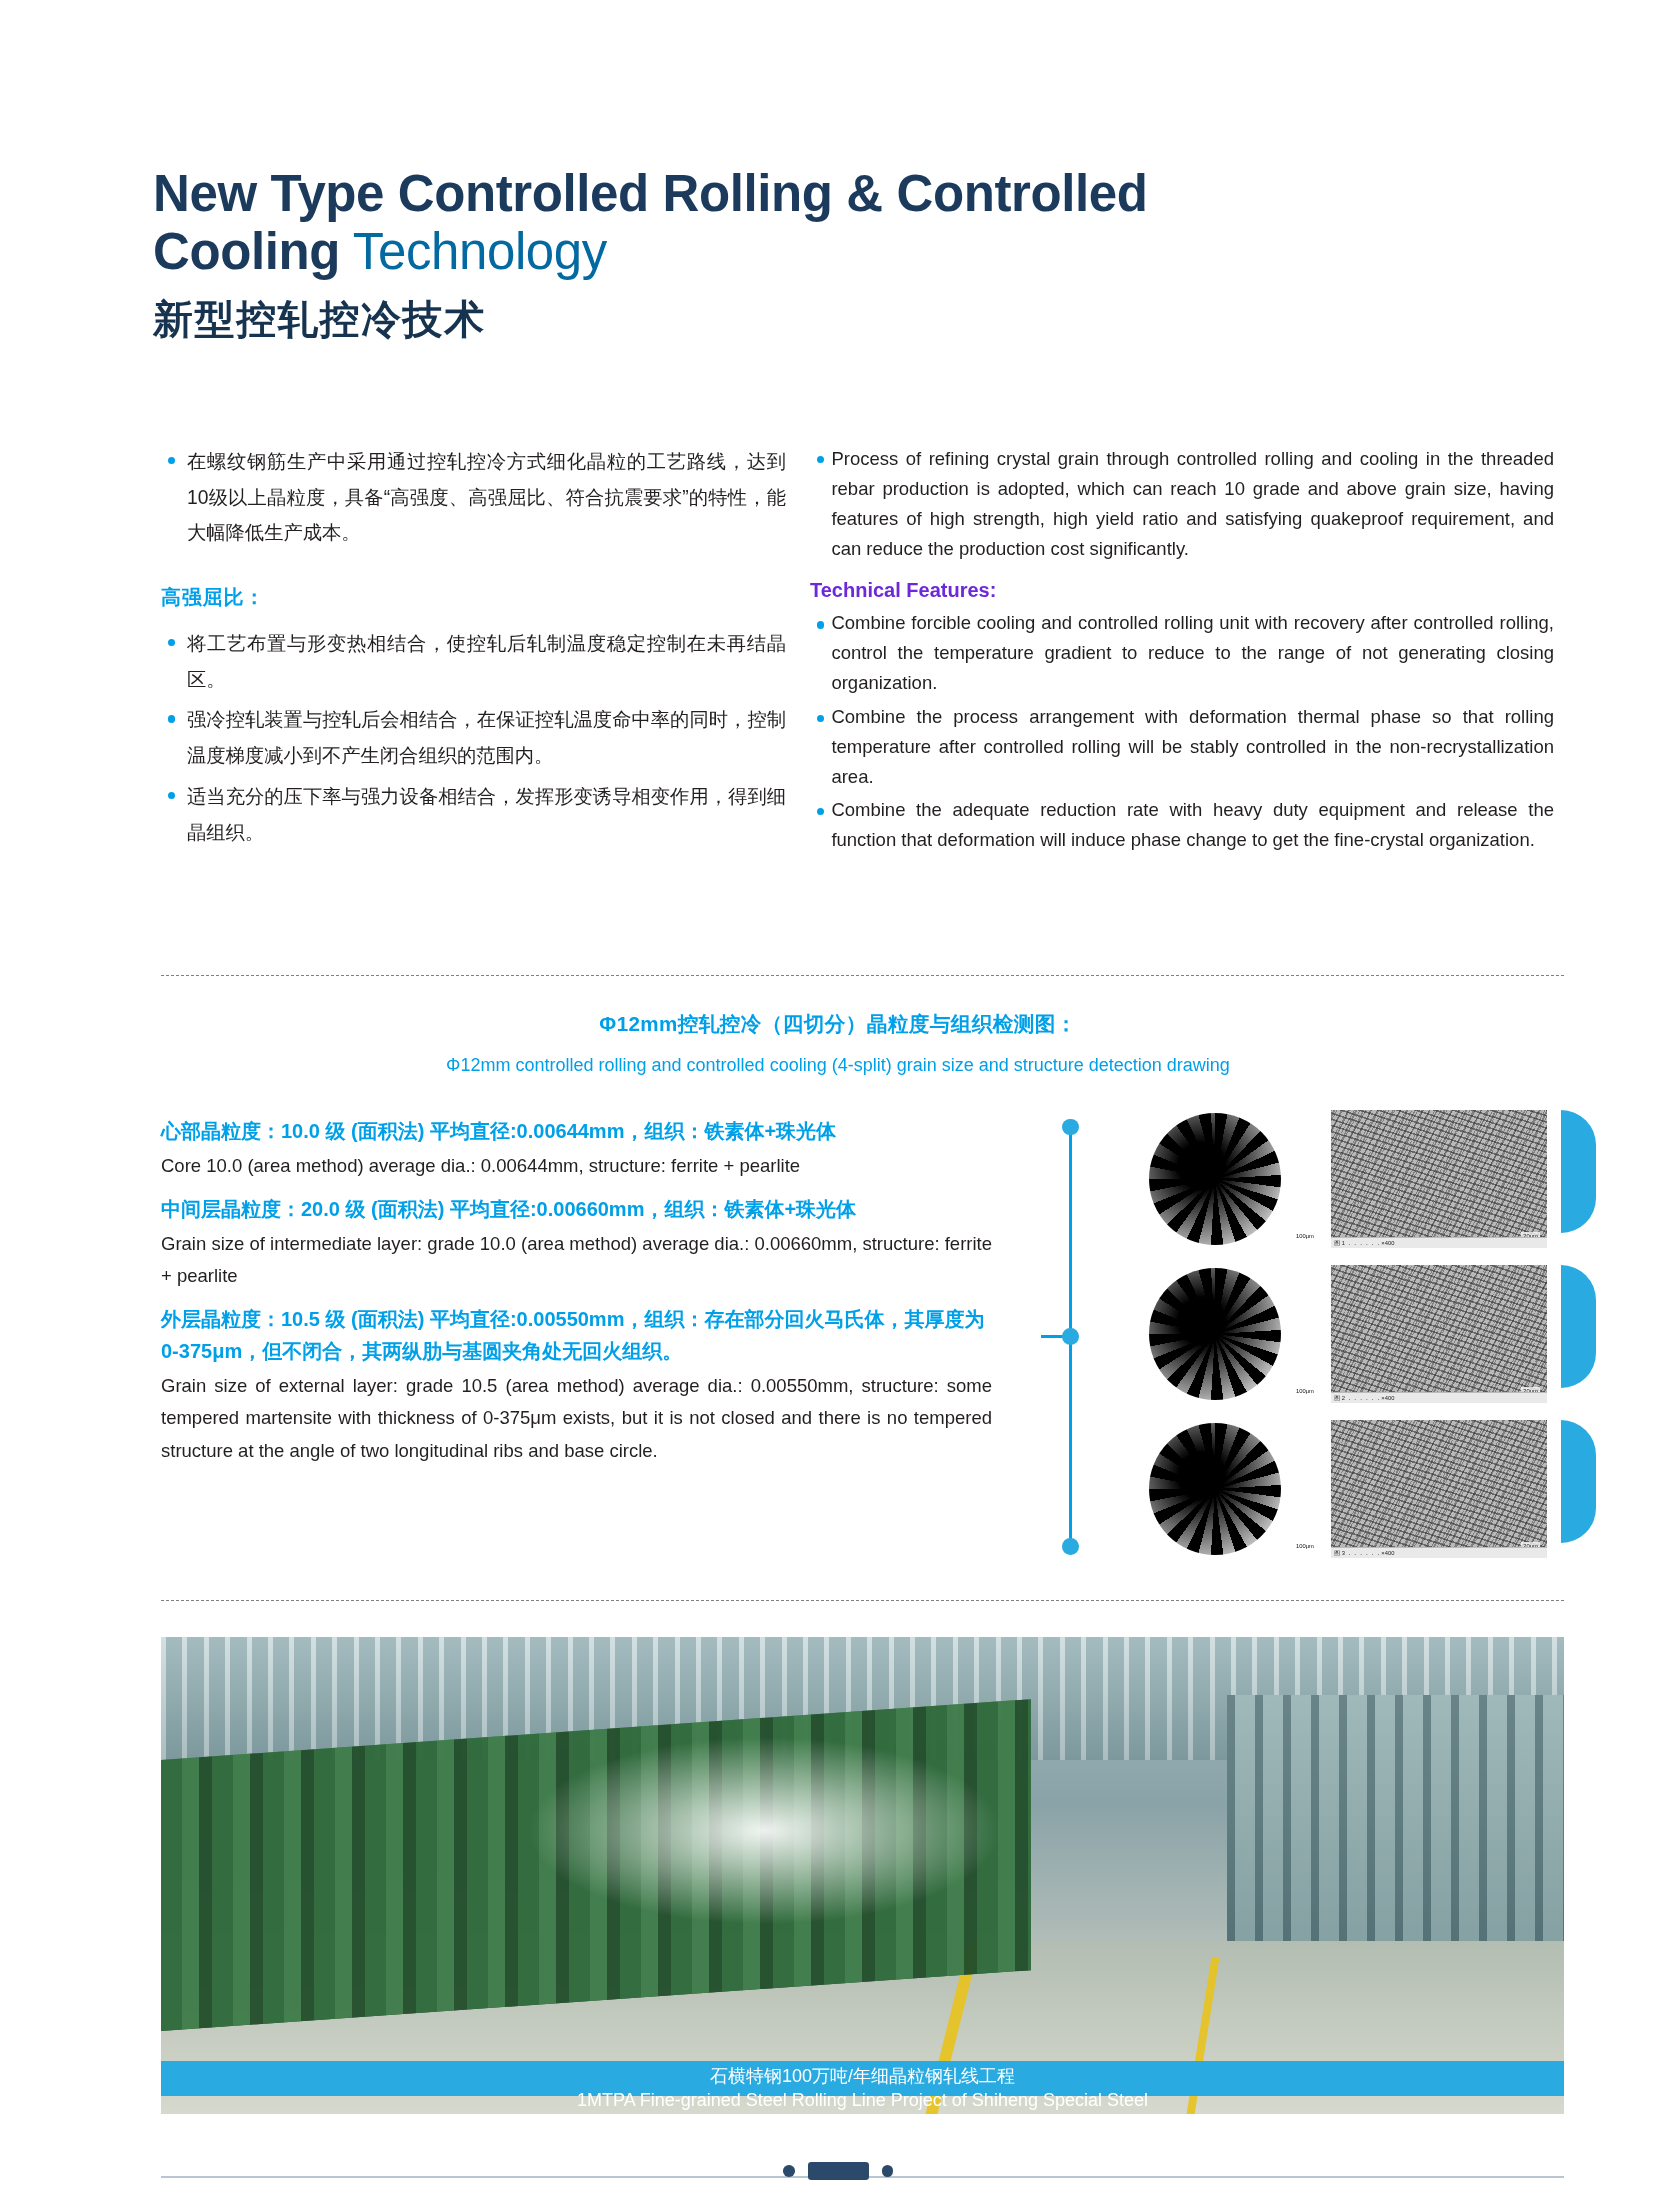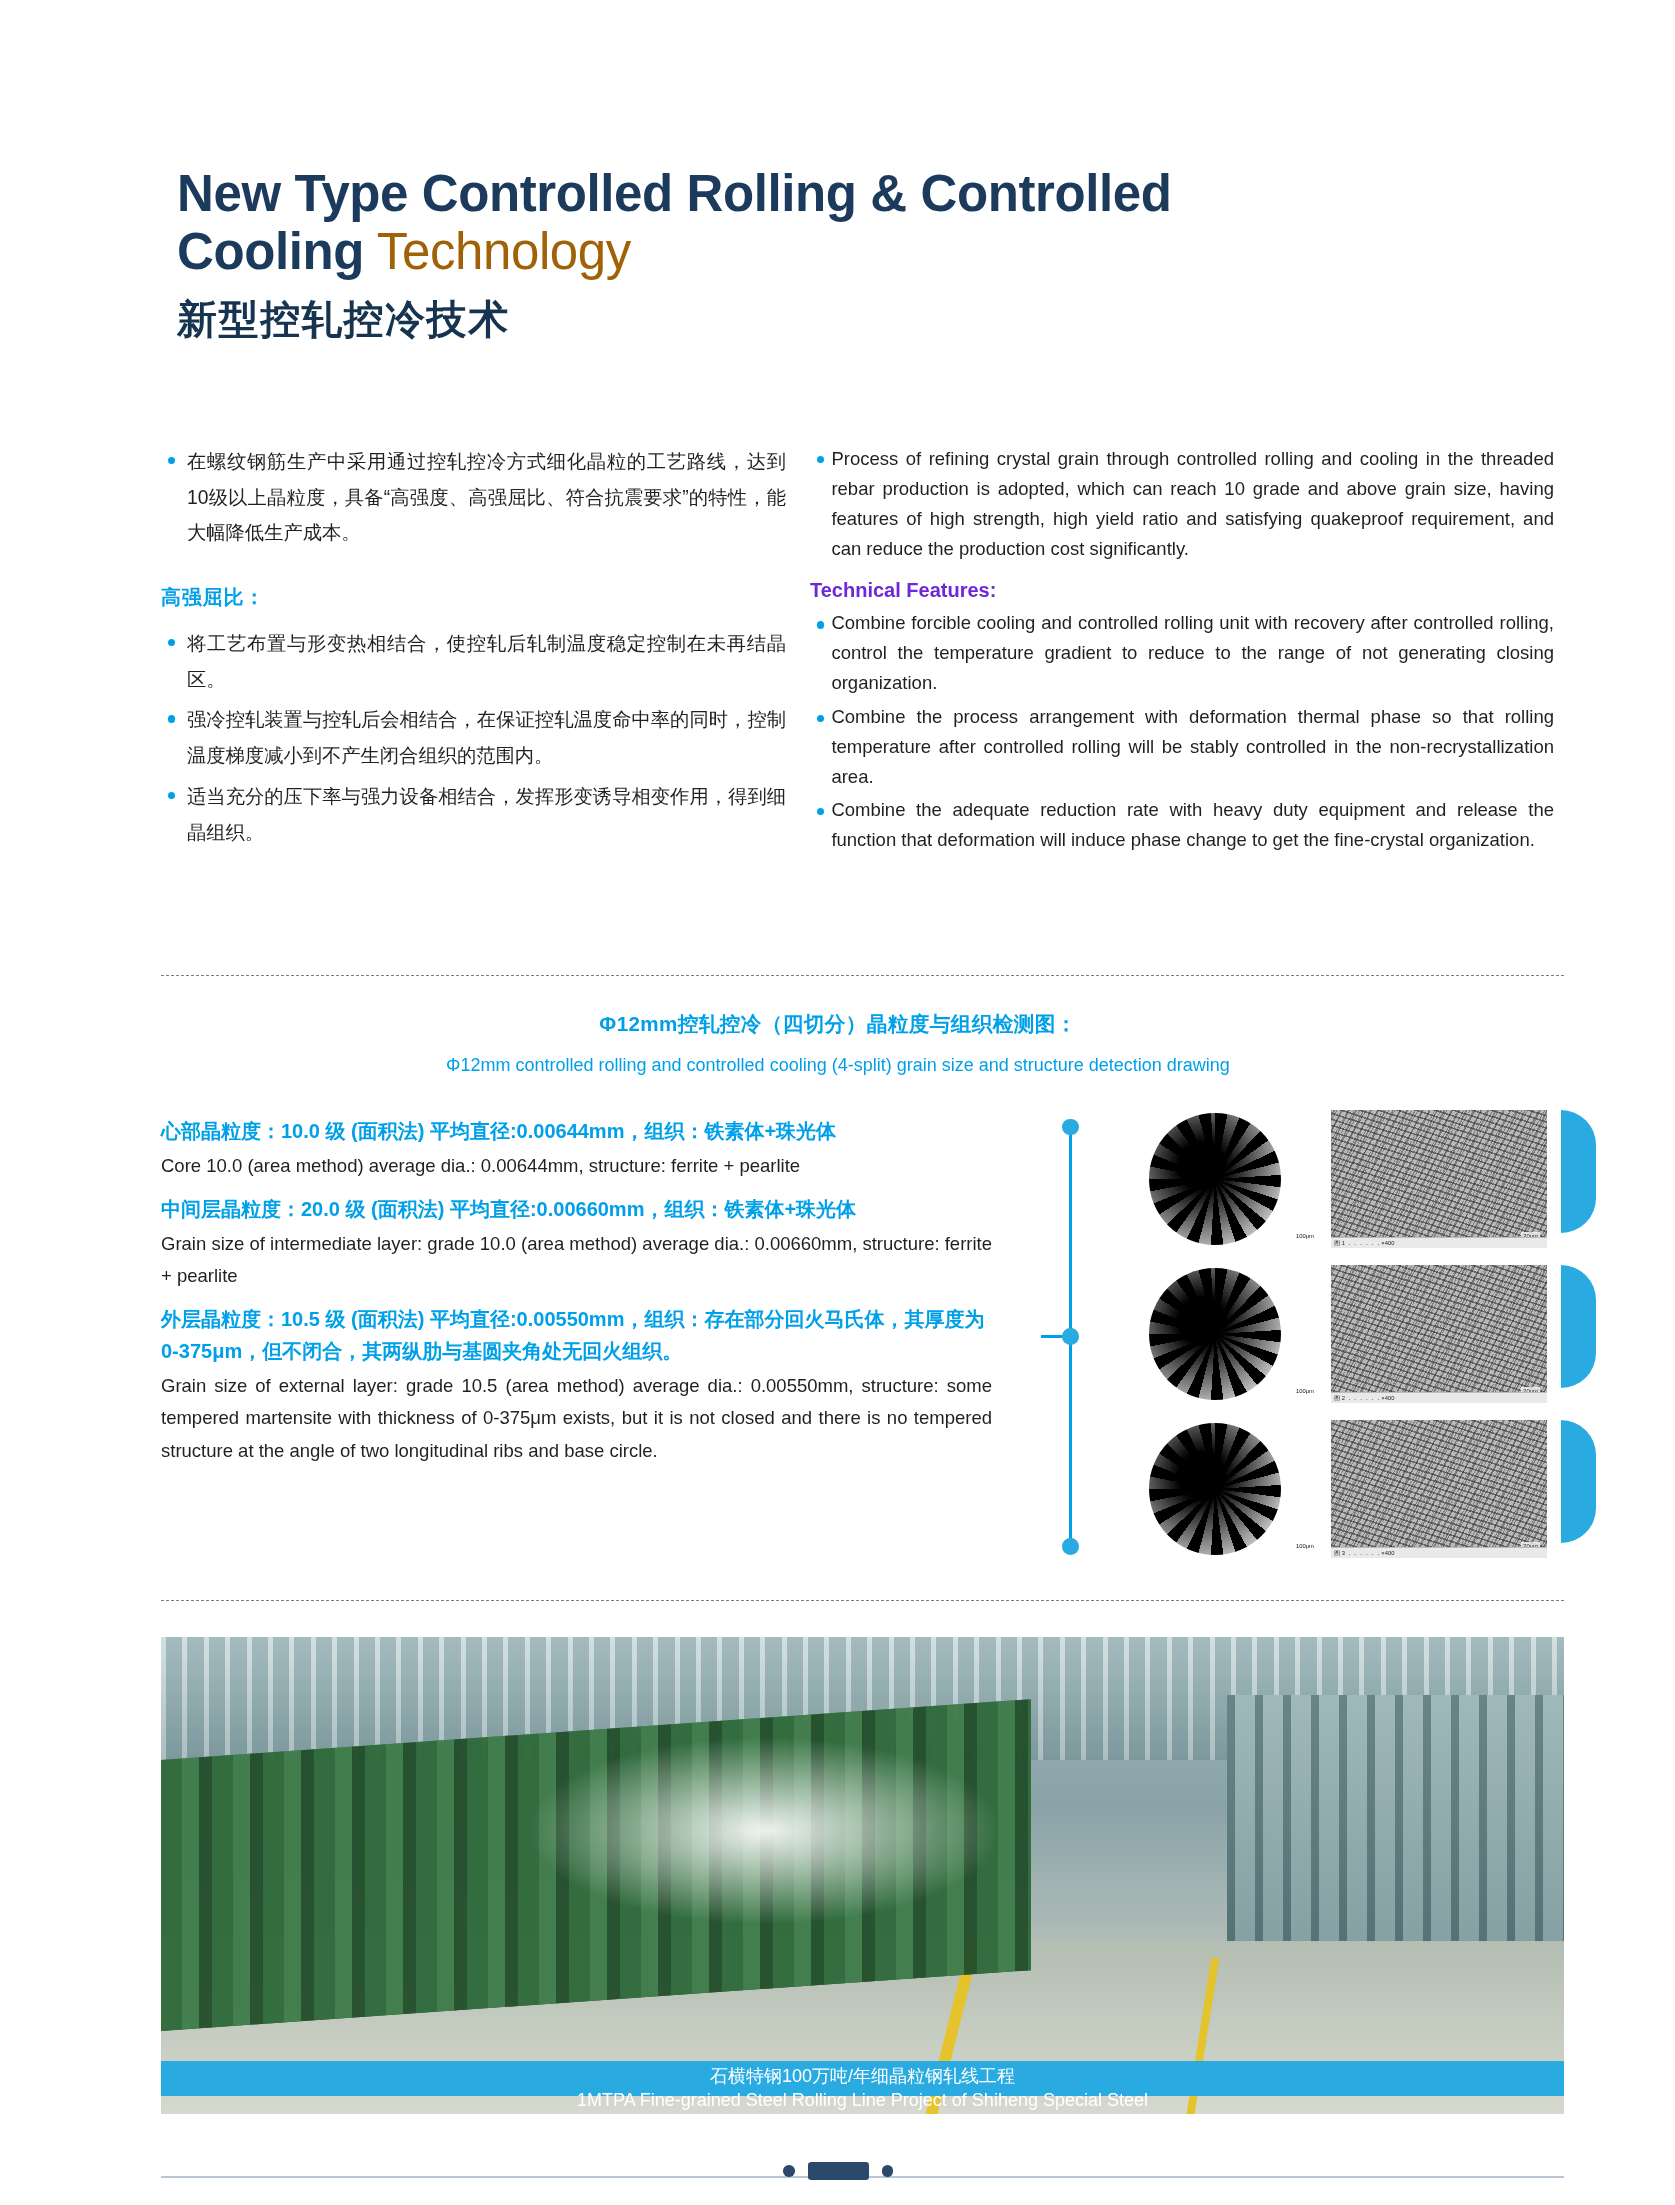--- a/index.html
+++ b/index.html
@@ -17,36 +17,36 @@
   }
   .page {
     position: absolute;
     left: 0; top: 0;
     width: 1676px;
     height: 2205px;
   }
   
   .title-block {
     position: absolute;
-    left: 177px;
+    left: 153px;
     top: 165px;
     width: 1448px;
   }
   .title-en {
     font-size: 51px;
     line-height: 1.13;
     color: #1b3a5c;
     letter-spacing: -0.4px;
   }
   .title-en .bold {
     font-weight: bold;
   }
   .title-en .light {
     font-weight: normal;
-    color: #a16207;
+    color: #0369a1;
   }
   .title-cn {
     margin-top: 11.5px;
     font-size: 40px;
     font-weight: bold;
     color: #16334f;
     letter-spacing: 1.6px;
   }
 
   

